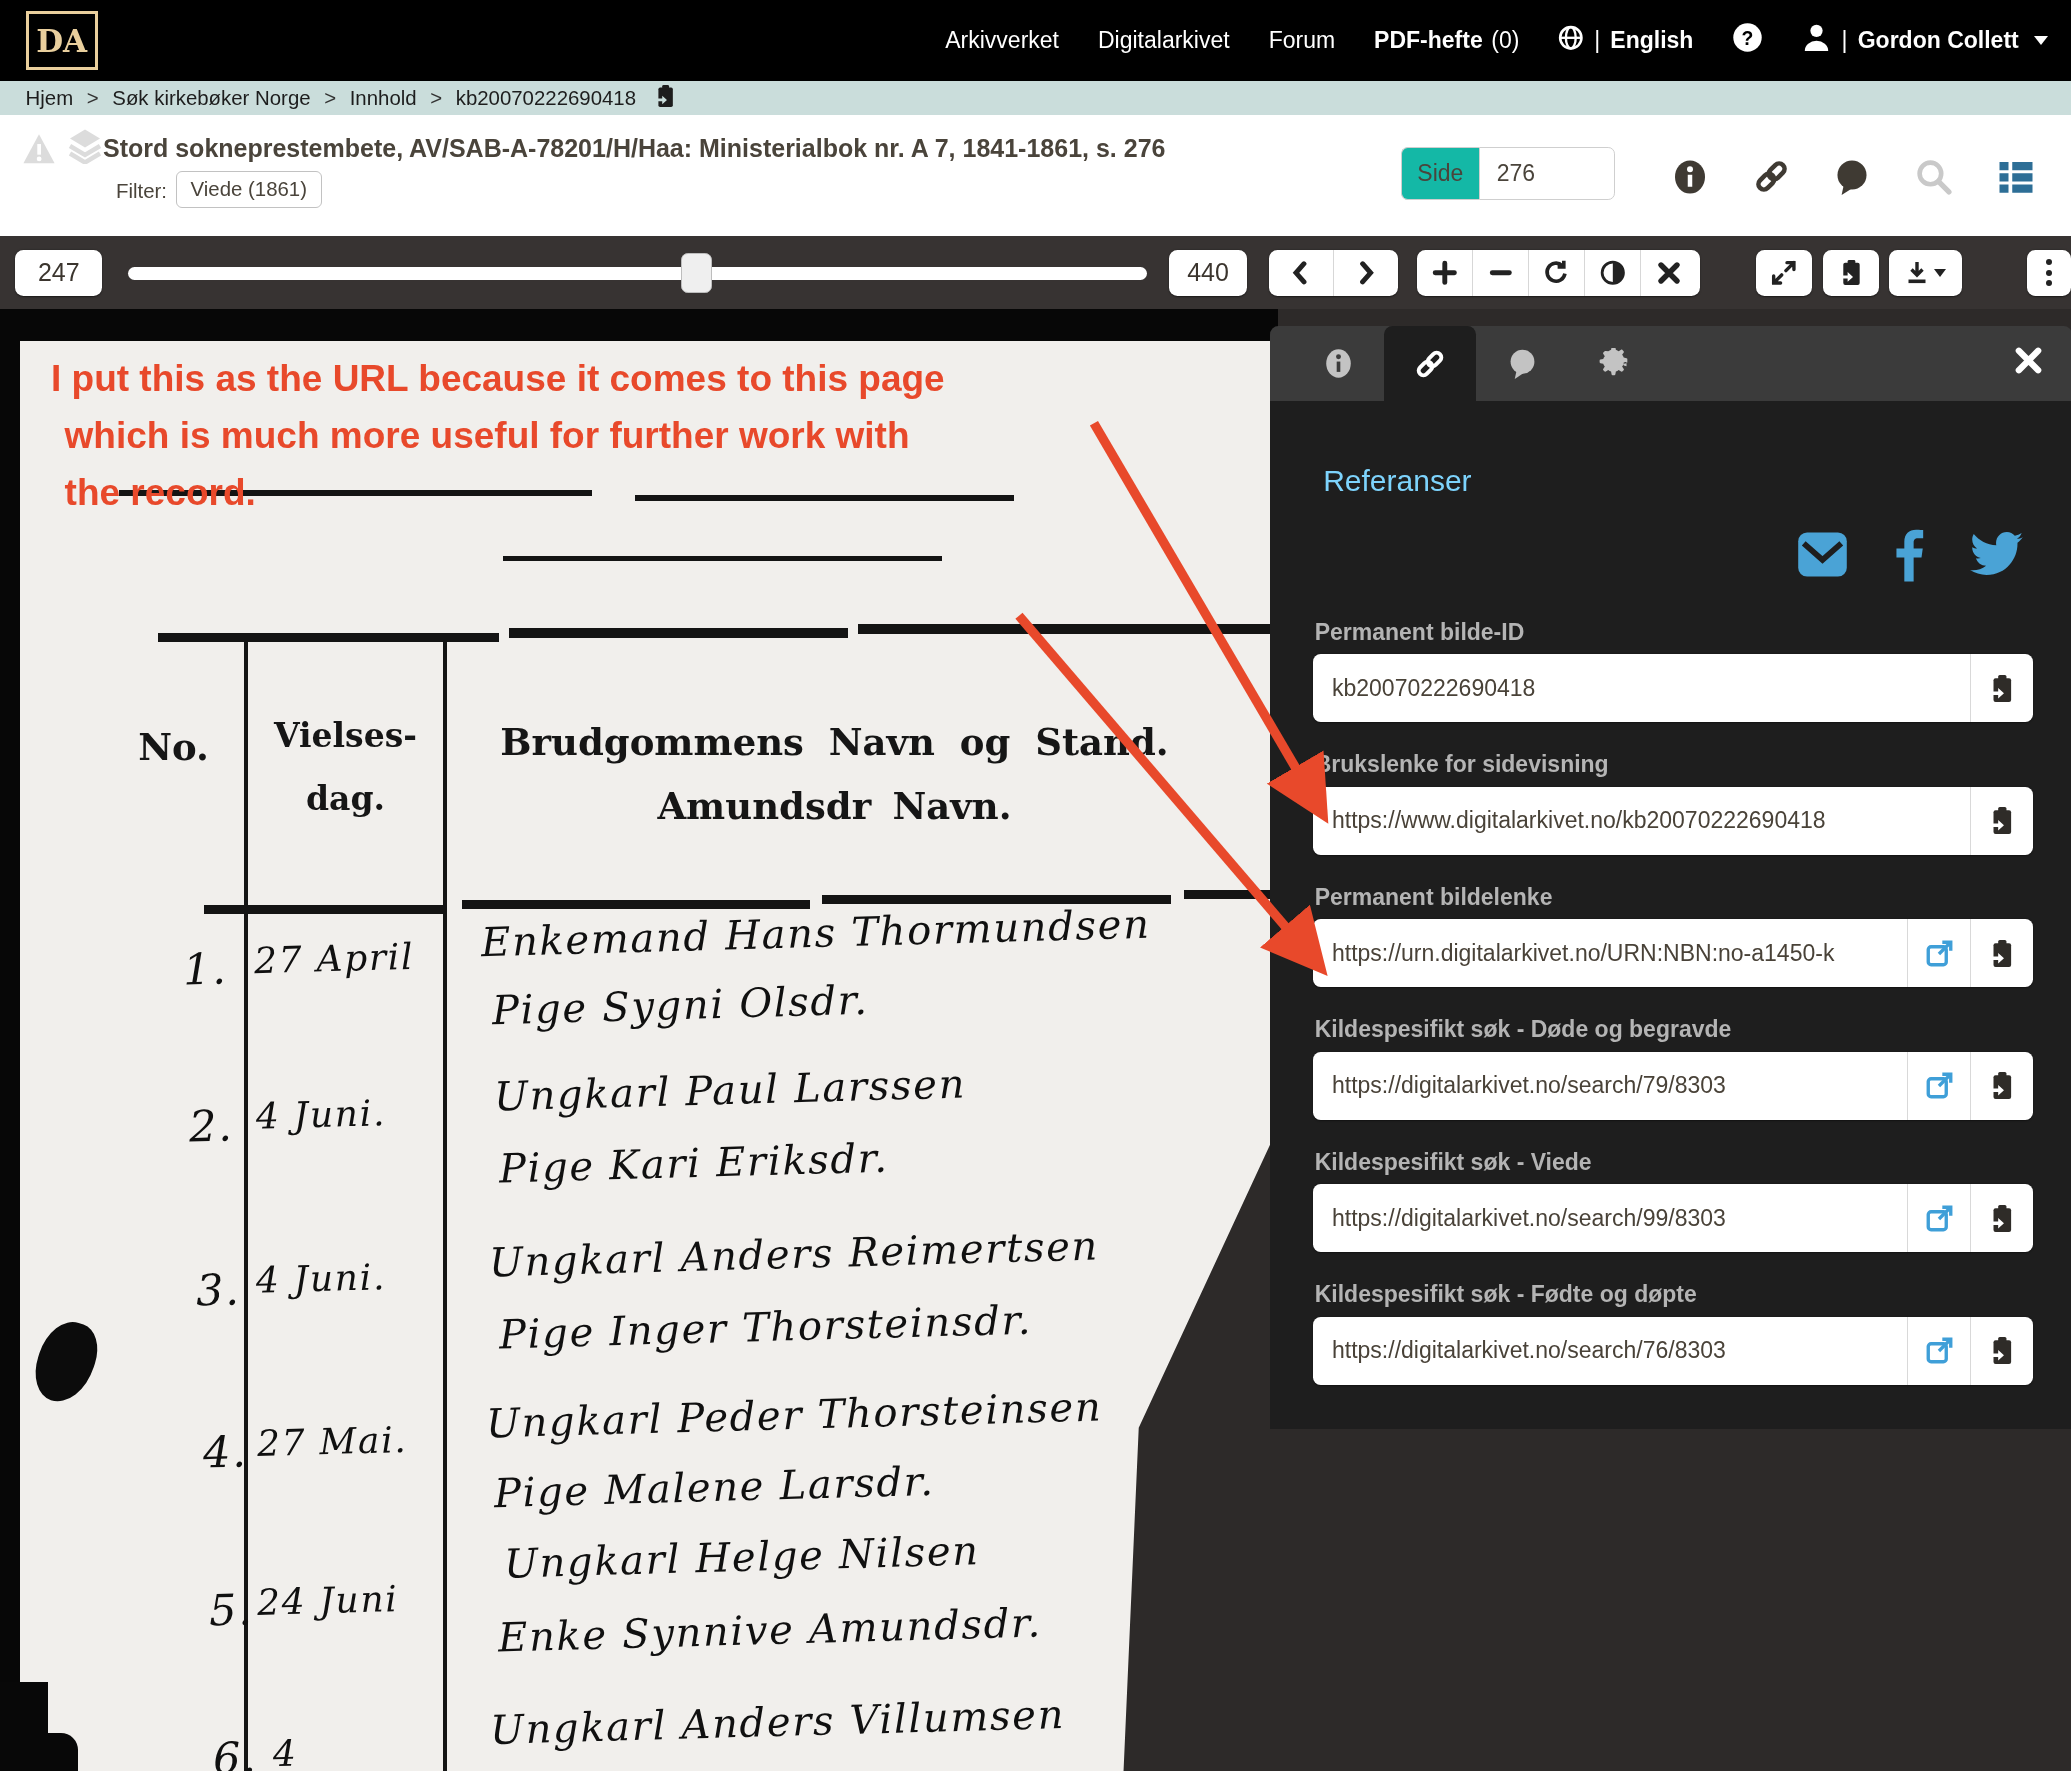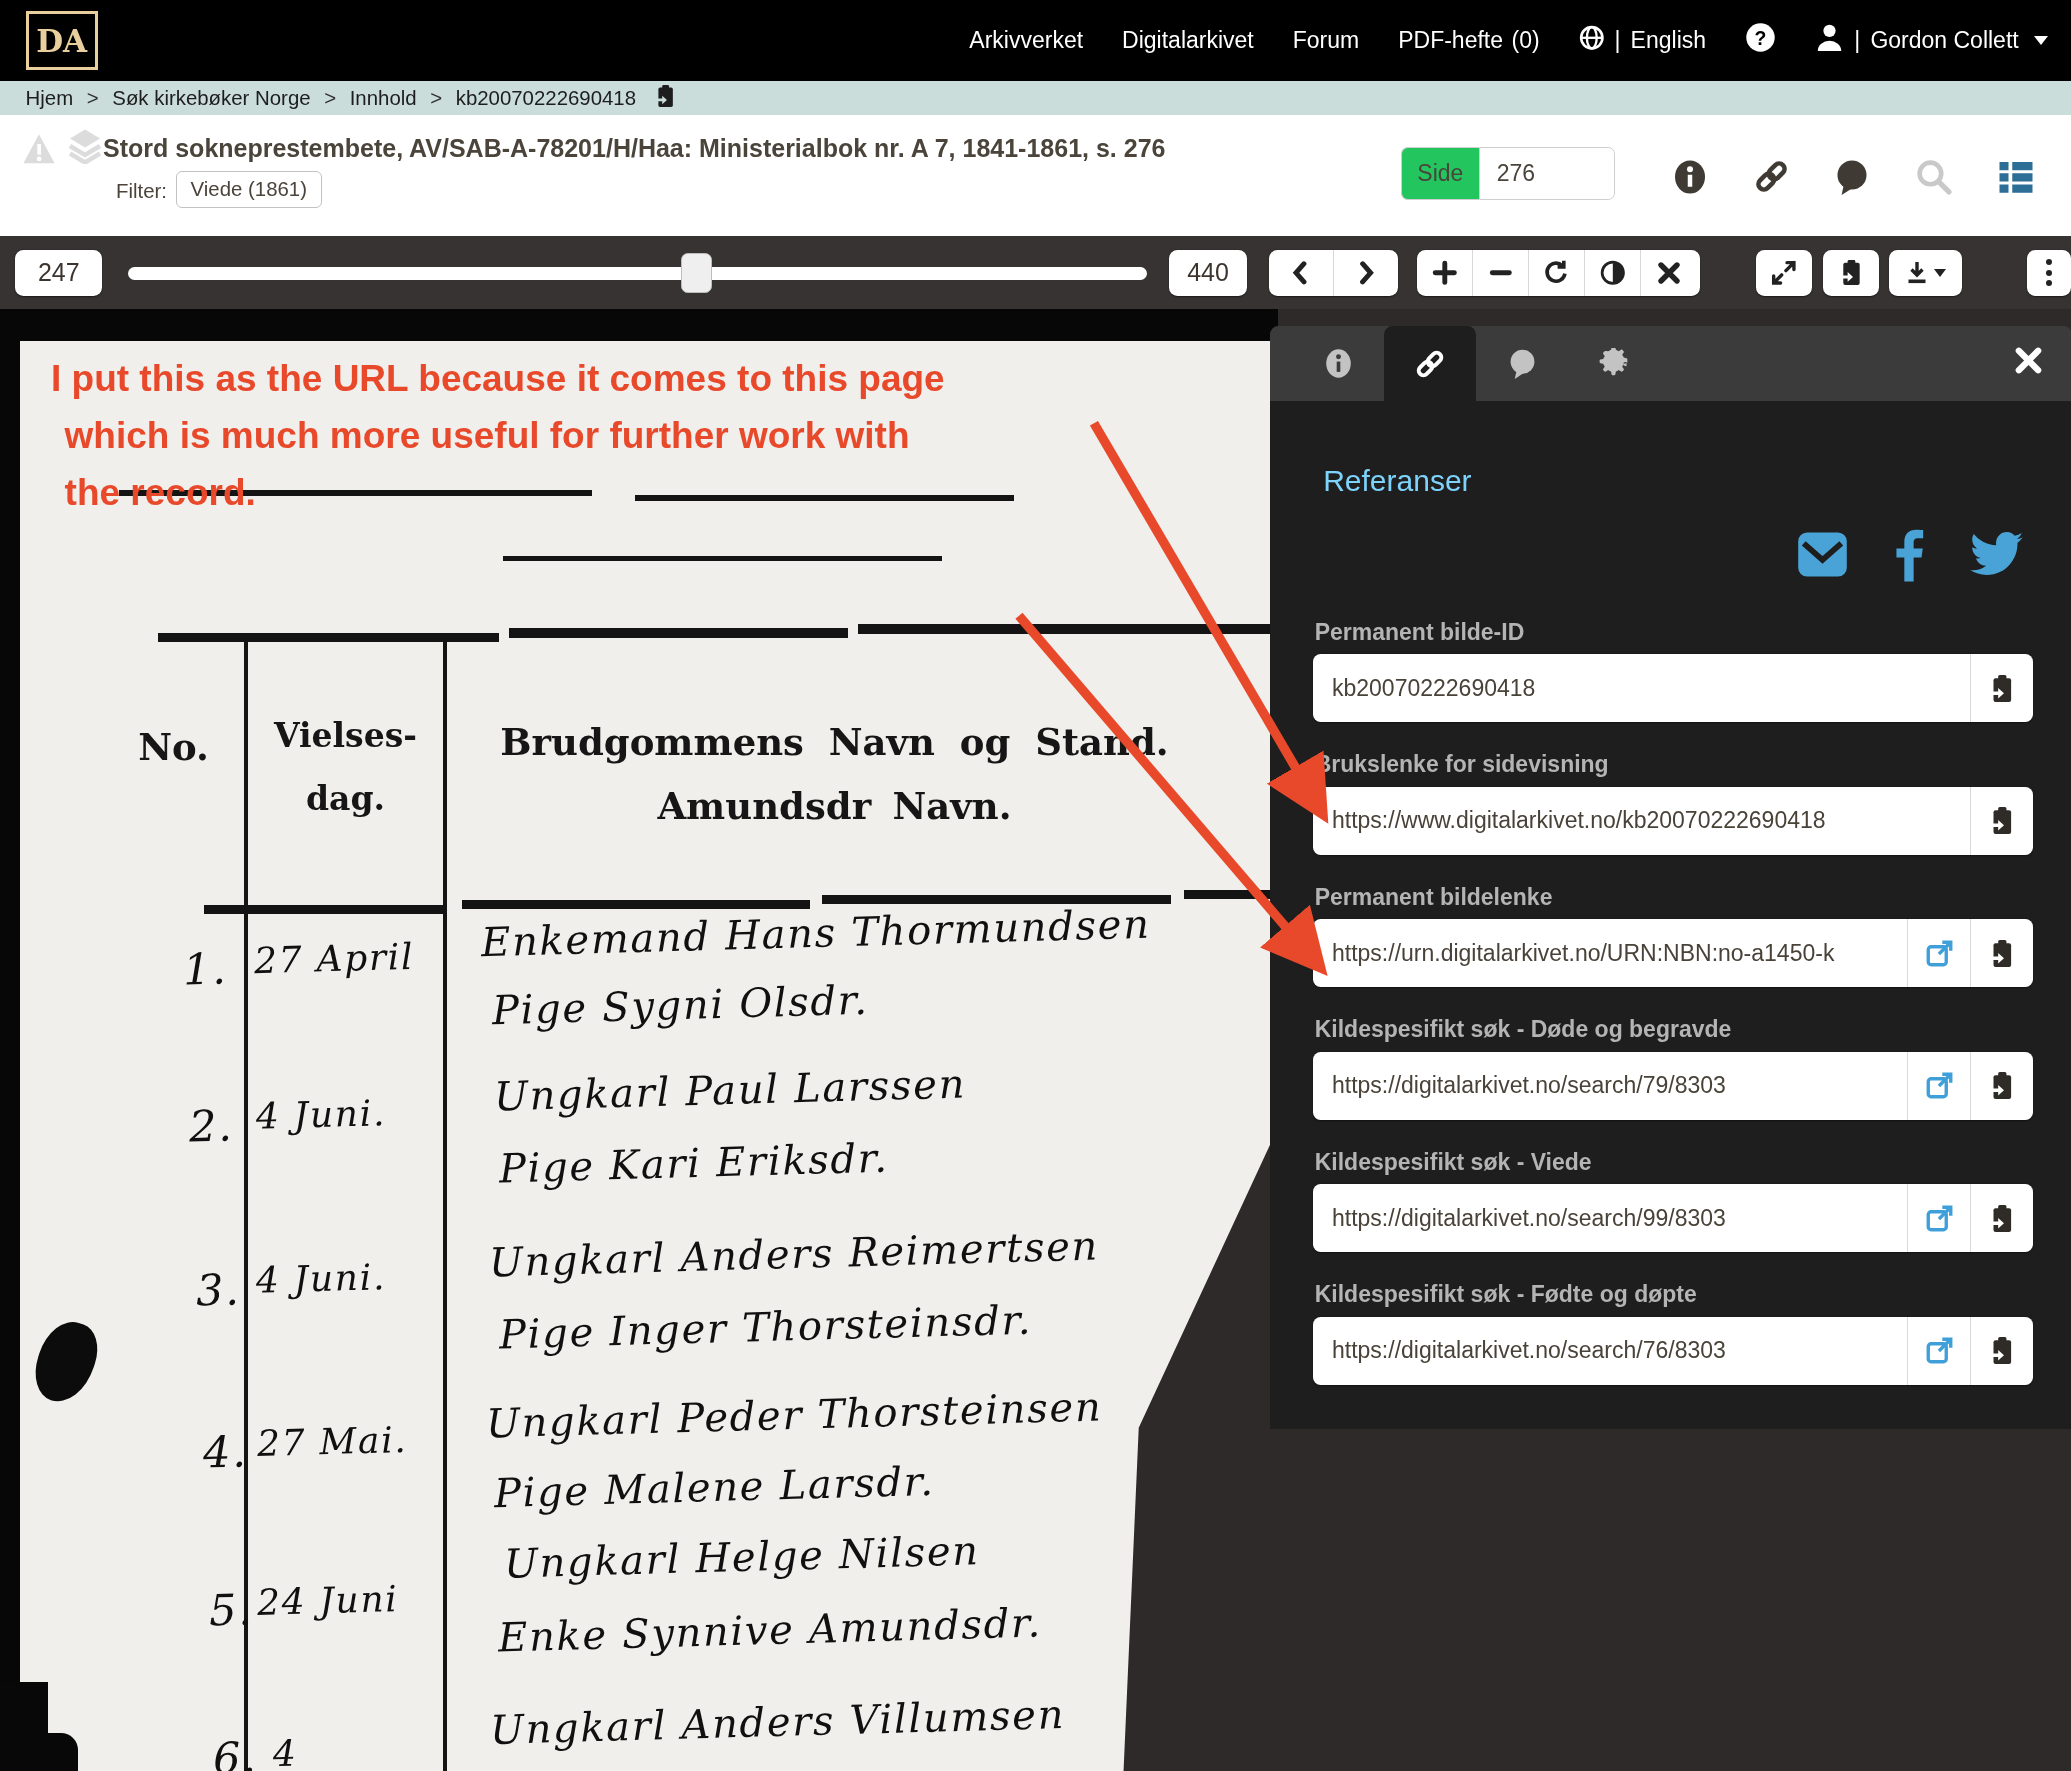--- a/index.html
+++ b/index.html
@@ -8,38 +8,38 @@
        font-family:"Liberation Sans",sans-serif;}
   .abs{position:absolute;}
 
   
   .navbar{left:0;top:0;width:2072px;height:99px;background:#000;display:flex;align-items:center;}
   .logo-box{position:absolute;left:25.6px;top:11px;width:72px;height:59px;border:3.4px solid #e9cf9d;
             display:flex;align-items:center;justify-content:center;}
   .logo-box span{color:#e9cf9d;font-family:"DejaVu Serif",serif;font-weight:700;font-size:31px;}
   .nav-right{position:absolute;right:24px;top:0;height:81px;display:flex;align-items:center;gap:39px;color:#fff;font-size:23px;}
   .nav-item{cursor:pointer;white-space:nowrap;display:flex;align-items:center;gap:8.5px;}
-  .nav-bold{font-weight:400;}
+  .nav-bold{font-weight:700;}
   .nav-sep{color:#fff;font-weight:400;padding:0 1.7px;}
   .caret{display:inline-block;width:0;height:0;border-left:7.7px solid transparent;border-right:7.7px solid transparent;border-top:9.4px solid #fff;margin-left:6.8px;}
 
   
   .breadcrumb{left:0;top:81px;width:2072px;height:34px;background:#cadddb;display:flex;align-items:center;
               padding-left:25.6px;font-size:20.4px;color:#1d1d1d;gap:13.6px;}
   .bc-sep{color:#333;}
   .bc-clip{margin-left:5.1px;}
 
   
   .header{left:0;top:115px;width:2072px;height:121px;background:#fff;}
   .title{position:absolute;left:103px;top:19px;font-size:25px;font-weight:700;color:#4a443b;}
   .filter-label{position:absolute;left:116px;top:65px;font-size:20.4px;color:#4a443b;}
   .filter-box{position:absolute;left:176px;top:56px;padding:6px 13.6px;border:1.7px solid #c2c2c2;border-radius:6px;
               font-size:20.4px;color:#4a443b;background:#fff;}
   .side-group{position:absolute;left:1401px;top:32px;height:53px;display:flex;}
-  .side-label{background:#22c55e;border:1.7px solid #cfcfcf;border-right:none;border-radius:6.8px 0 0 6.8px;
+  .side-label{background:#14b8a6;border:1.7px solid #cfcfcf;border-right:none;border-radius:6.8px 0 0 6.8px;
               display:flex;align-items:center;padding:0 15.3px;font-size:23px;color:#4a443b;}
   .side-input{width:136px;background:#fff;border:1.7px solid #cfcfcf;border-radius:0 6.8px 6.8px 0;
               display:flex;align-items:center;padding-left:17px;font-size:23px;color:#4a443b;}
   .hicon{position:absolute;top:43px;width:37px;height:37px;display:flex;align-items:center;justify-content:center;}
 
   
   .toolbar{left:0;top:236px;width:2072px;height:73px;background:#373332;}
   .tb-box{position:absolute;top:13.6px;height:46px;background:#fff;border-radius:8.5px;display:flex;
           align-items:center;justify-content:center;font-size:25px;color:#3b352e;box-shadow:0 0.9px 1.7px rgba(0,0,0,.5);}
   .tb-group{position:absolute;top:13.6px;height:46px;background:#fff;border-radius:8.5px;display:flex;

